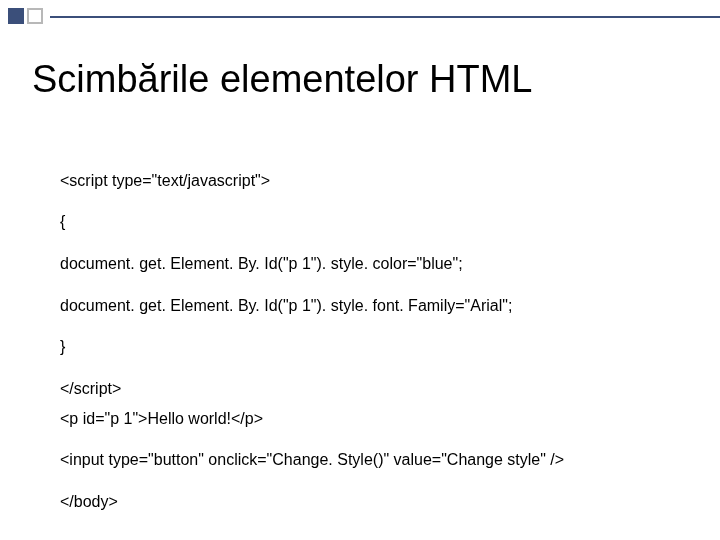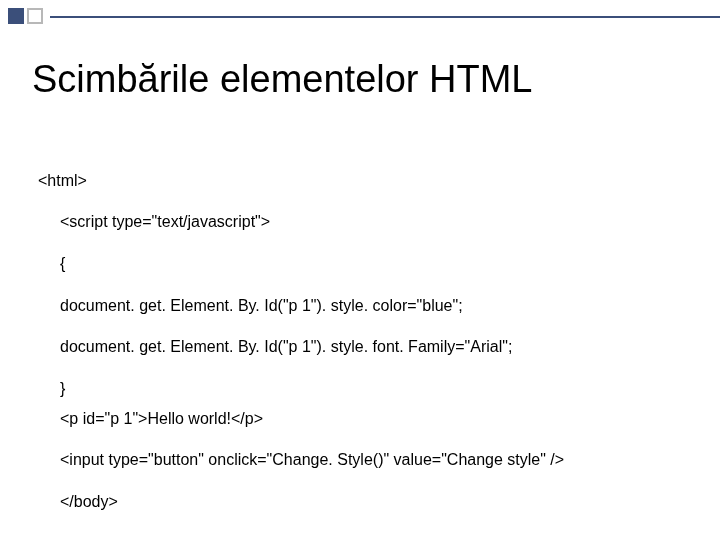--- a/index.html
+++ b/index.html
@@ -73,26 +73,26 @@
 
 <div class="corner-decoration">
   <div class="square-filled"></div>
   <div class="square-outline"></div>
 </div>
 <div class="top-line"></div>
 
 <h1 class="slide-title">Scimbările elementelor HTML</h1>
 
 <div class="code-block block1">
-<div>&lt;html&gt;</div>
 <div class="indent">&lt;script type="text/javascript"&gt;</div>
 <div class="indent">{</div>
 <div class="indent">document. get. Element. By. Id("p 1"). style. color="blue";</div>
 <div class="indent">document. get. Element. By. Id("p 1"). style. font. Family="Arial";</div>
 <div class="indent">}</div>
+<div class="indent">&lt;/script&gt;</div>
 
 </div>
 
 <div class="code-block block2">
 <div class="indent">&lt;p id="p 1"&gt;Hello world!&lt;/p&gt;</div>
 <div class="indent">&lt;input type="button" onclick="Change. Style()" value="Change style" /&gt;</div>
 <div class="indent">&lt;/body&gt;</div>
 
 </div>
 

